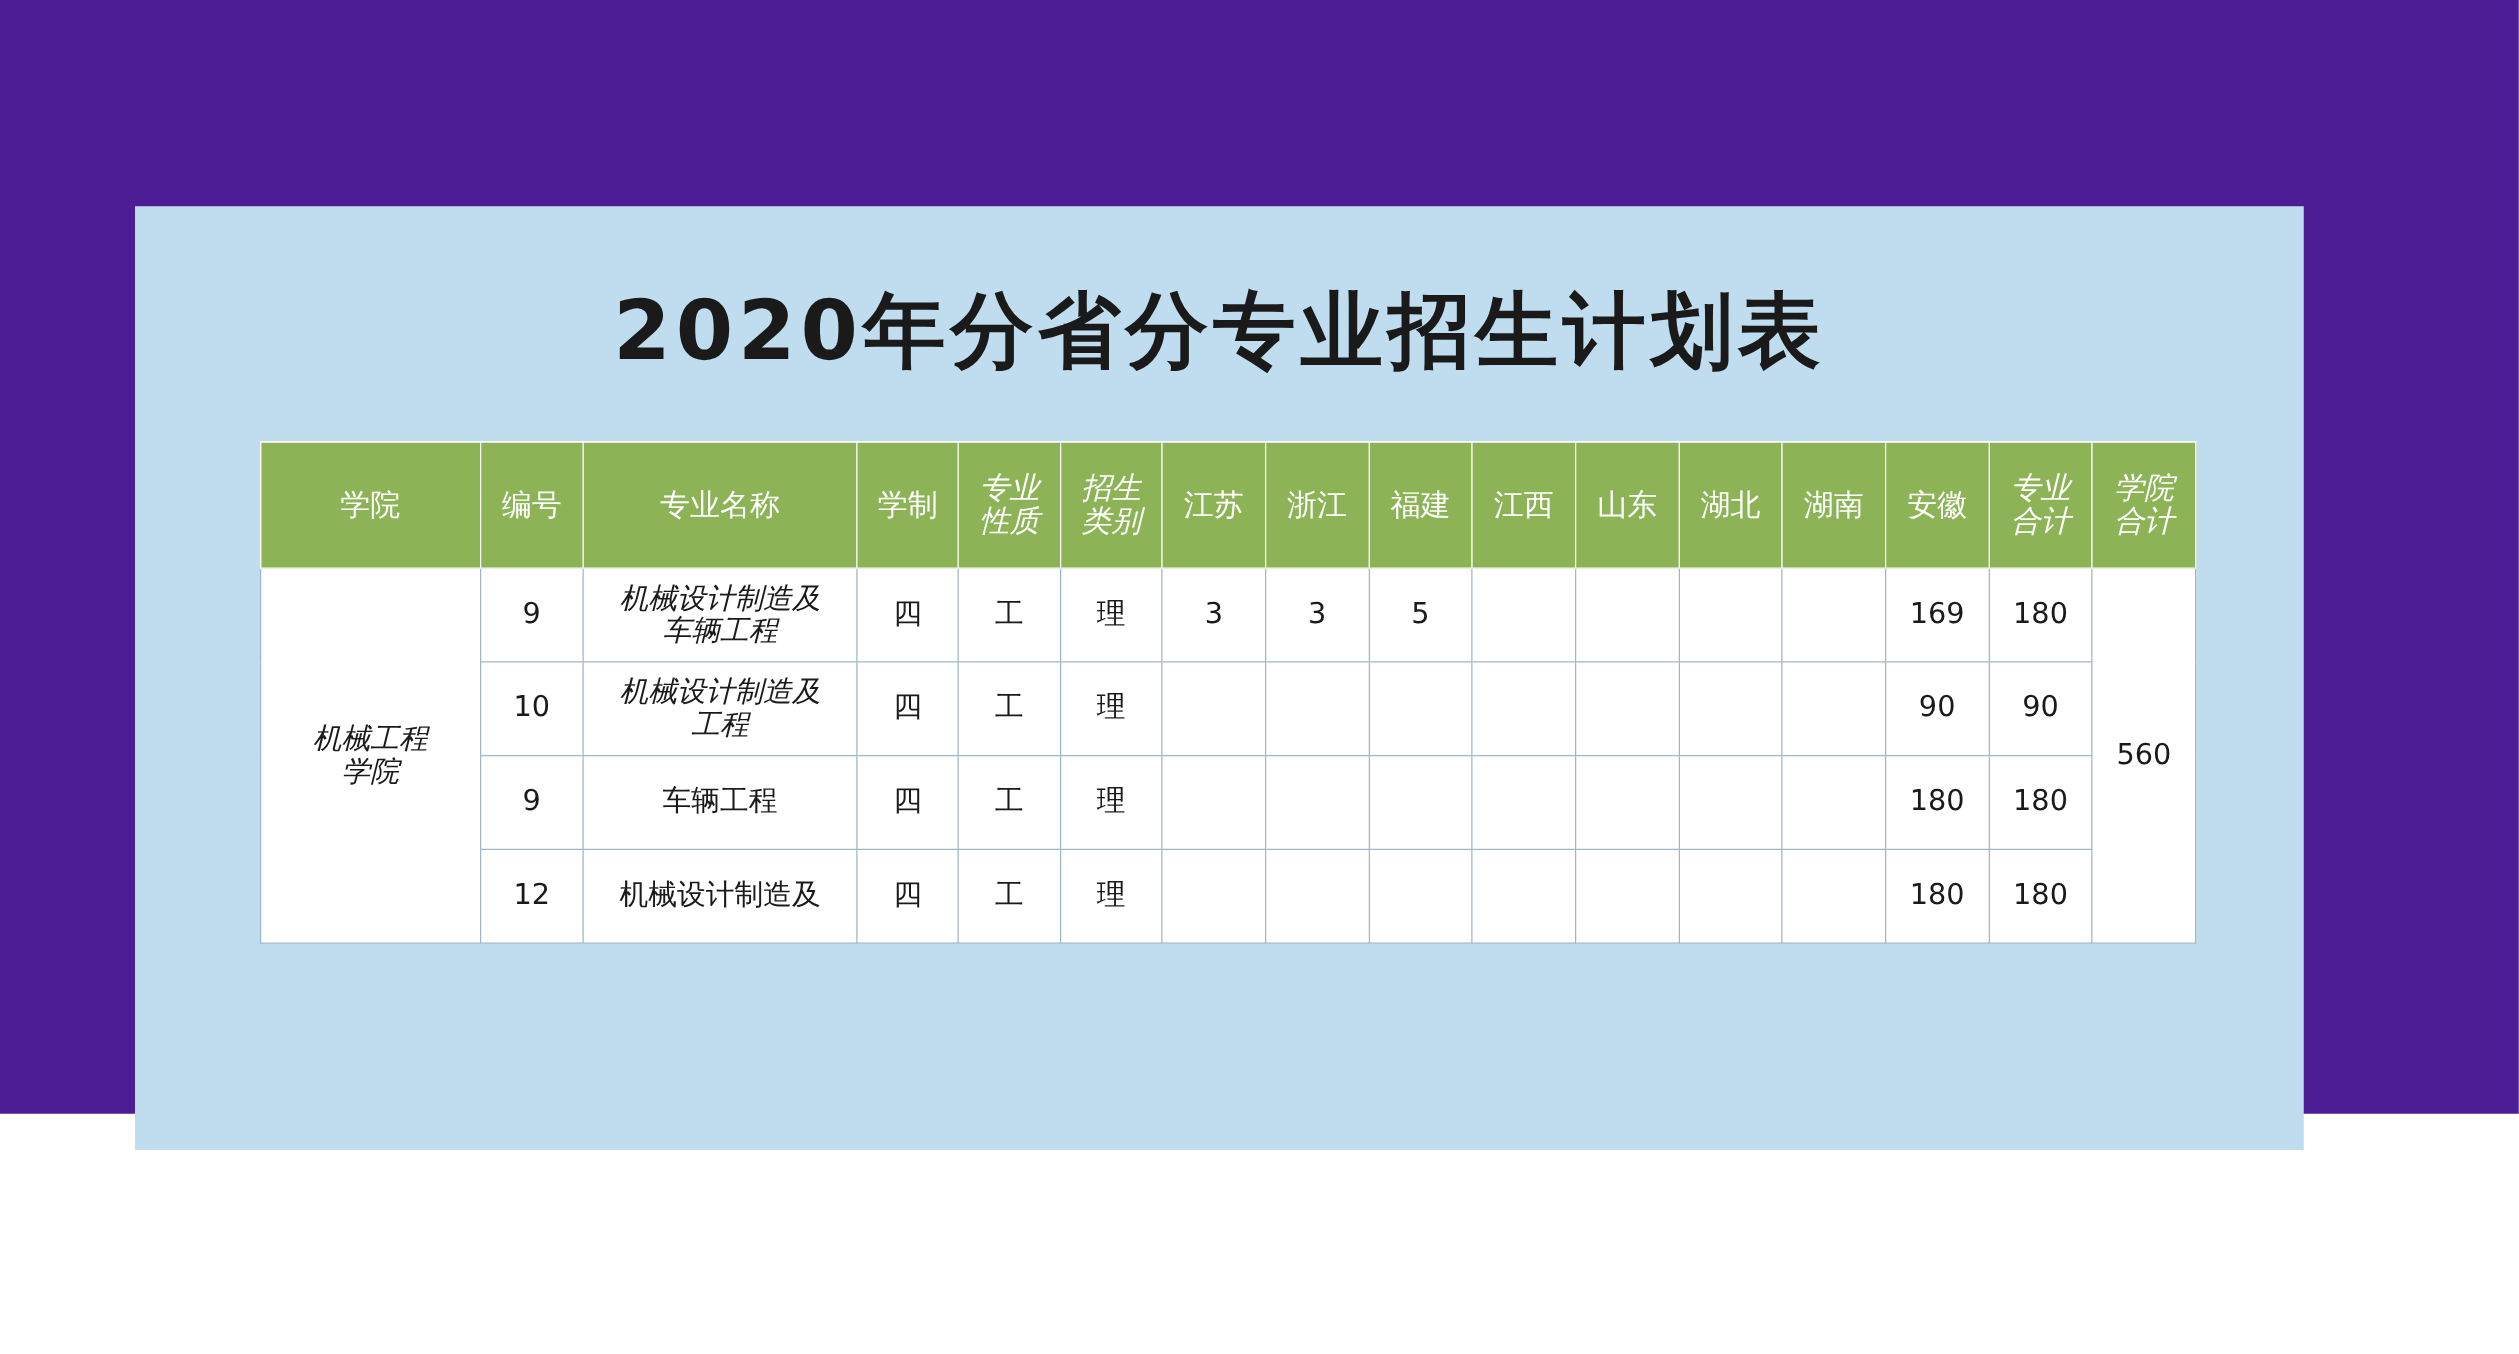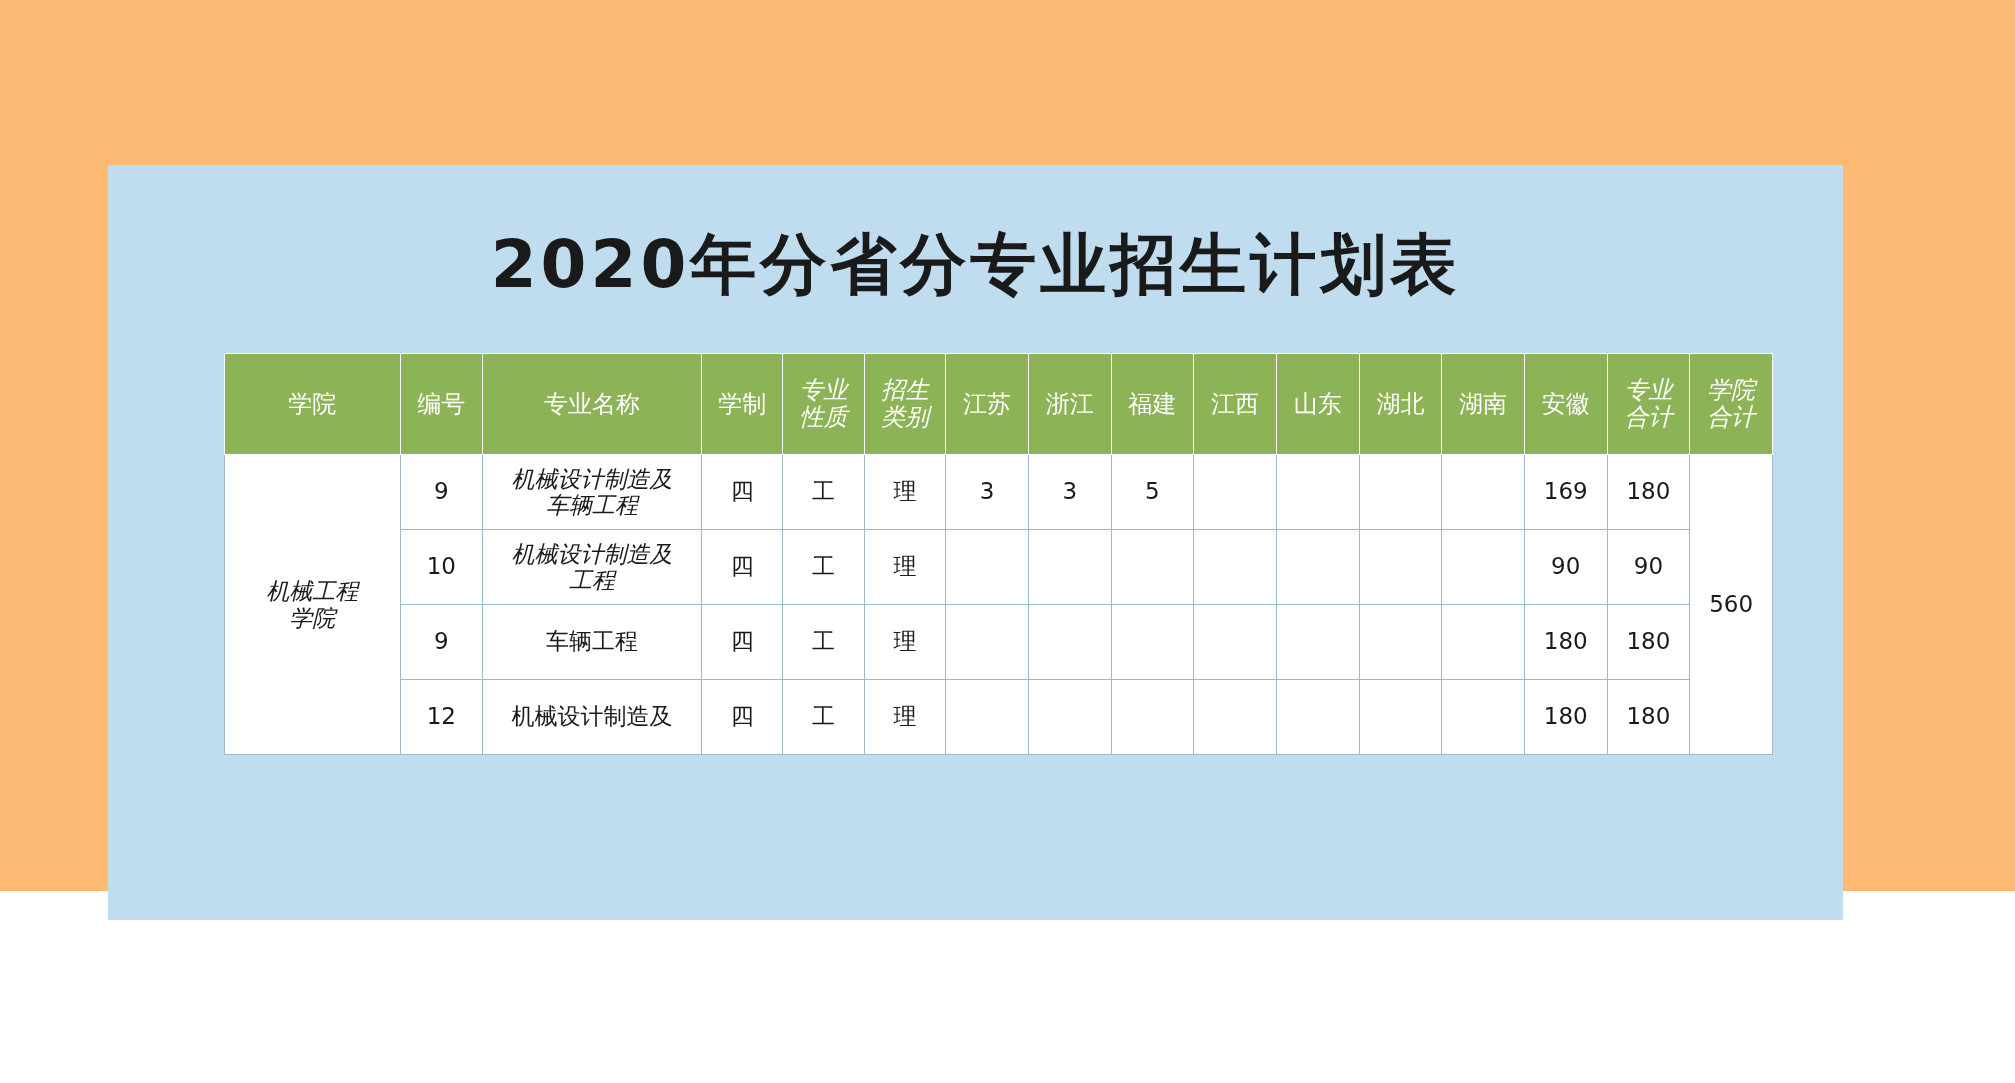--- a/index.html
+++ b/index.html
@@ -10,21 +10,21 @@
   body {
     width: 2015px;
     height: 1083px;
     font-family: "Liberation Sans", "DejaVu Sans", sans-serif;
     overflow: hidden;
   }
   .page {
     position: relative;
     width: 2015px;
     height: 891px;
-    background: #fdba74;
+    background: #4c1d95;
   }
   .panel {
     position: absolute;
     left: 108px;
     top: 165px;
     width: 1735px;
     height: 755px;
     background: #bfddef;
   }
   .title {
@@ -39,21 +39,20 @@
     letter-spacing: 4px;
     color: #1a1a1a;
     white-space: nowrap;
   }
   .table-wrap {
     position: absolute;
     left: 100px;
     top: 188px;
     width: 1549px;
     background: #ffffff;
-    margin-left: 16px;
   }
   table.plan {
     border-collapse: collapse;
     table-layout: fixed;
     width: 1549px;
     background: #ffffff;
   }
   table.plan th,
   table.plan td {
     border: 1px solid #9fb8c8;

